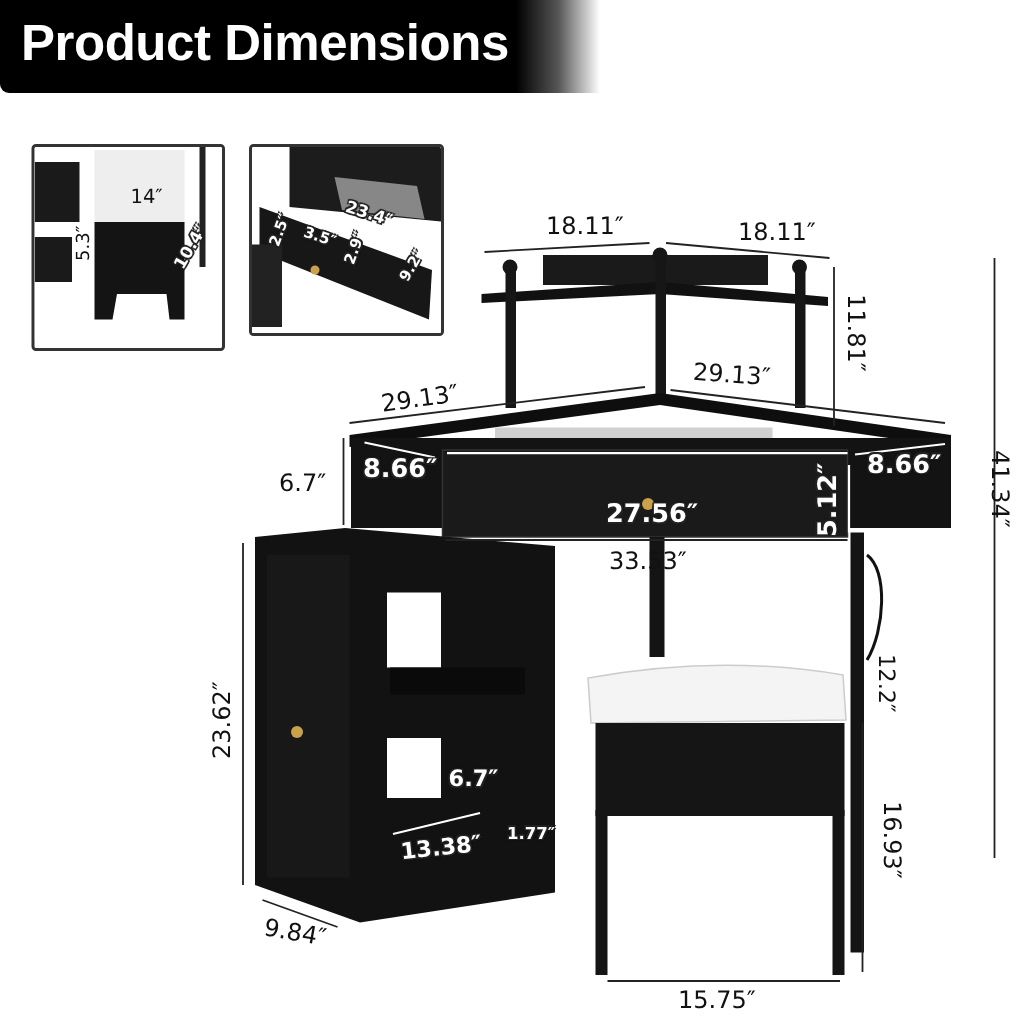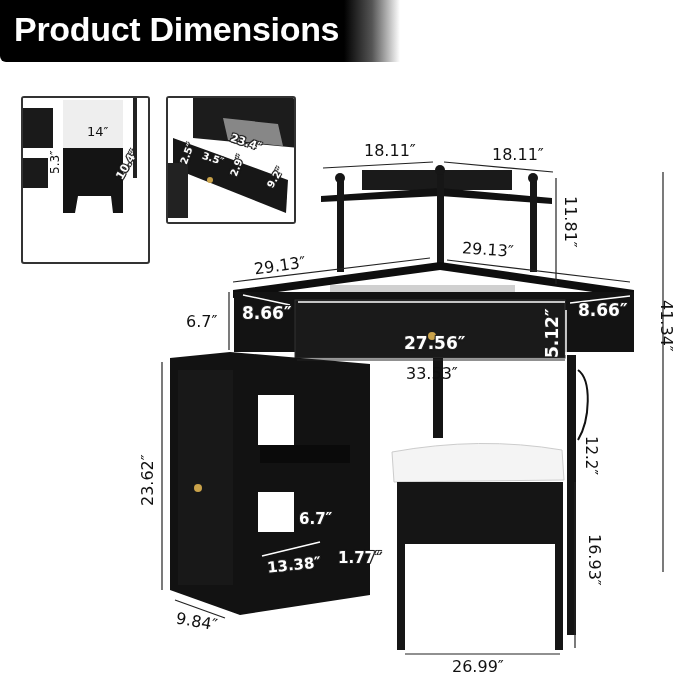--- a/index.html
+++ b/index.html
@@ -16,21 +16,21 @@
   .dim.small { font-size: 11px; }
   svg { position: absolute; left: 0; top: 0; }
 </style>
 </head>
 <body>
 
 <div class="banner">
   <div class="banner-title">Product Dimensions</div>
 </div>
 
-<div class="inset" style="left:21px;top:96px;width:129px;height:168px;">
+<div class="inset" style="left:21px;top:96px;width:129px;height:138px;">
   <svg width="129" height="128">
     <rect x="0" y="0" width="129" height="128" fill="#fff"></rect>
     <rect x="0" y="10" width="30" height="40" fill="#1a1a1a"></rect>
     <rect x="0" y="60" width="25" height="30" fill="#1a1a1a"></rect>
     <rect x="40" y="2" width="60" height="50" fill="#eee"></rect>
     <path d="M40 50 L100 50 L100 115 L90 115 L88 98 L55 98 L52 115 L40 115 Z" fill="#141414"></path>
     <rect x="110" y="0" width="4" height="80" fill="#222"></rect>
   </svg>
   <span class="dim small" style="left:64px;top:26px;font-size:13px;">14″</span>
   <span class="dim small vertl" style="left:25px;top:76px;font-size:12px;">5.3″</span>
@@ -121,17 +121,17 @@
 <span class="dim outline" style="left:404px;top:303px;margin-top:30px;">27.56″</span>
 <span class="dim outline" style="left:578px;top:300px;">8.66″</span>
 <span class="dim outline vertl" style="left:542px;top:358px;">5.12″</span>
 <span class="dim" style="left:406px;top:364px;">33.53″</span>
 <span class="dim vert" style="left:676px;top:300px;">41.34″</span>
 
 <span class="dim vertl" style="left:138px;top:506px;">23.62″</span>
 <span class="dim" style="left:176px;top:612px;transform:rotate(10deg);">9.84″</span>
 <span class="dim outline" style="left:299px;top:510px;font-size:15px;">6.7″</span>
 <span class="dim outline" style="left:267px;top:556px;font-size:15px;transform:rotate(-6deg);">13.38″</span>
-<span class="dim outline" style="left:338px;top:549px;font-size:15px;">1.77″</span>
+<span class="dim outline" style="left:338px;top:549px;font-size:11px;">1.77″</span>
 
 <span class="dim vert" style="left:600px;top:436px;font-size:15px;">12.2″</span>
 <span class="dim vert" style="left:604px;top:534px;">16.93″</span>
-<span class="dim" style="left:452px;top:657px;">26.99″</span>
+<span class="dim" style="left:452px;top:657px;">15.75″</span>
 
 </body></html>

